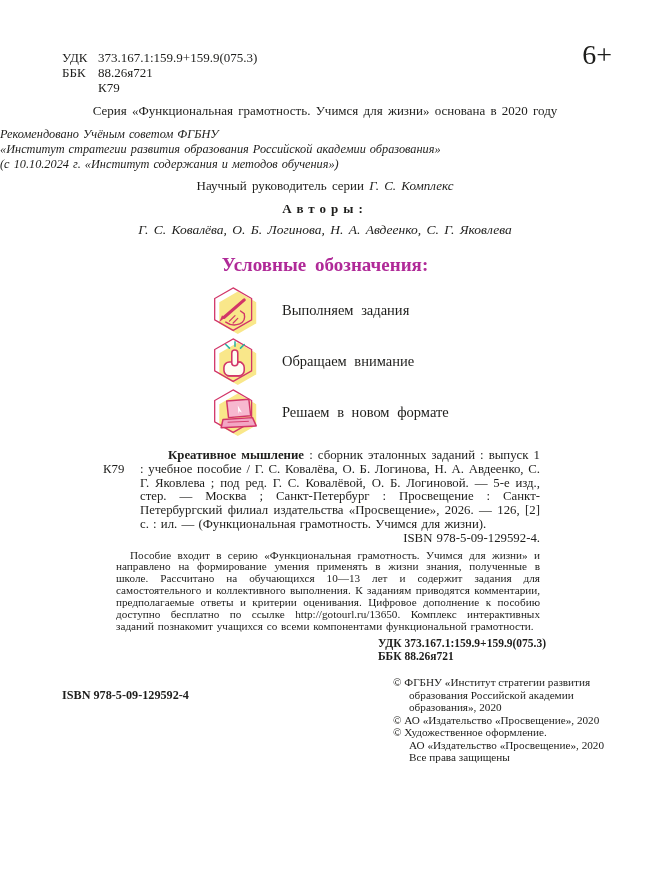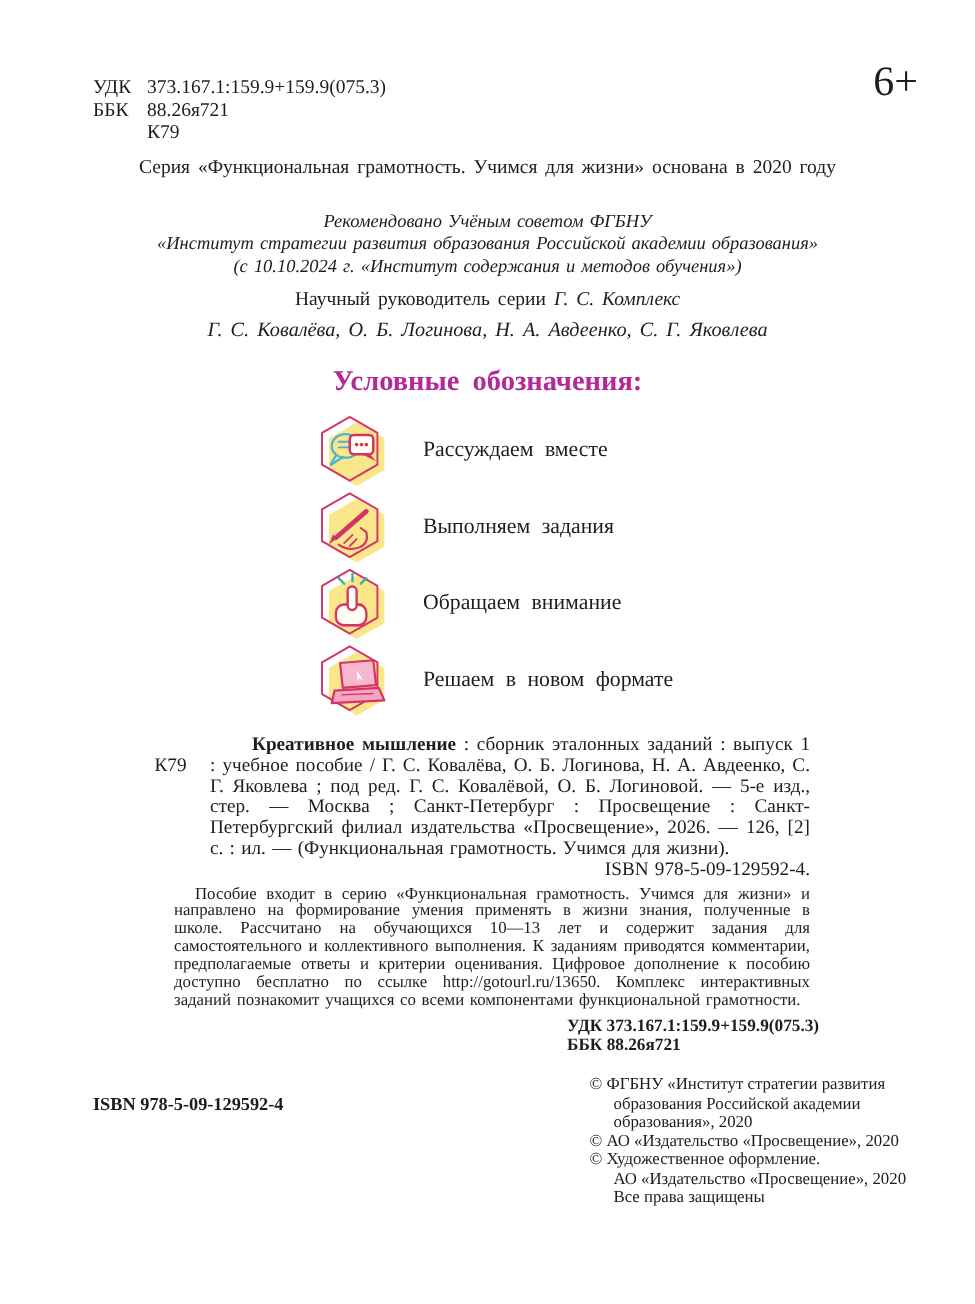--- a/index.html
+++ b/index.html
@@ -22,21 +22,21 @@
     overflow:hidden;
   }
   
   .codes-top{margin-left:62px;font-size:13px;line-height:15px;}
   .codes-top .row{white-space:nowrap;}
   .codes-top .lbl{display:inline-block;width:36px;}
   .codes-top .k79{margin-left:36px;}
   .age-badge{position:absolute;top:40px;right:38px;font-size:28px;line-height:30px;}
   
   .series{margin-top:8px;text-align:center;font-size:13px;word-spacing:2px;white-space:nowrap;}
-  .recommend{margin-top:21px;text-align:center;font-style:italic;font-size:12.3px;line-height:15px;word-spacing:1px;}
+  .recommend{margin-top:8px;text-align:left;font-style:italic;font-size:12.3px;line-height:15px;word-spacing:1px;}
   .recommend div{white-space:nowrap;}
   .supervisor{margin-top:6px;text-align:center;font-size:13px;word-spacing:2px;}
   .supervisor .name{font-style:italic;}
   .authors-heading{margin-top:7px;text-align:center;font-weight:bold;font-size:13px;letter-spacing:5px;}
   .authors-names{margin-top:5px;text-align:center;font-style:italic;font-size:13.5px;word-spacing:2px;white-space:nowrap;}
   
   .legend-title{margin:16px 0 0;text-align:center;font-size:19px;font-weight:bold;color:var(--magenta);word-spacing:4px;}
   .legend{margin-top:9px;margin-left:208px;}
   .legend-row{display:flex;align-items:center;height:51px;}
   .legend-icon{width:54px;height:48px;flex:none;}
@@ -77,44 +77,27 @@
     <div>Рекомендовано Учёным советом ФГБНУ</div>
     <div>«Институт стратегии развития образования Российской академии образования»</div>
     <div>(с 10.10.2024 г. «Институт содержания и методов обучения»)</div>
   </div>
 
   <div class="supervisor">
     <span>Научный руководитель серии</span>
     <span class="name">Г. С. Комплекс</span>
   </div>
 
+  <div class="authors-heading">Авторы:</div>
   <div class="authors-names">Г. С. Ковалёва, О. Б. Логинова, Н. А. Авдеенко, С. Г. Яковлева</div>
 
   <h2 class="legend-title">Условные обозначения:</h2>
 
   <div class="legend">
 
-    <div class="legend-row">
-      <svg class="legend-icon" viewBox="0 0 56 52">
-        <polygon points="31,5 51,16.5 51,39.5 31,51 11,39.5 11,16.5" fill="#f9e78a"></polygon>
-        <polygon points="26,1 46,12.5 46,35.5 26,47 6,35.5 6,12.5" fill="none" stroke="#d23568" stroke-width="1.4"></polygon>
-        <g stroke-linecap="round">
-          <ellipse cx="23" cy="22" rx="10" ry="8.5" fill="none" stroke="#48b5d8" stroke-width="1.6"></ellipse>
-          <path d="M16,29 L12,36 L21,30" fill="none" stroke="#48b5d8" stroke-width="1.6"></path>
-          <line x1="18" y1="19" x2="28" y2="19" stroke="#48b5d8" stroke-width="1.4"></line>
-          <line x1="18" y1="23" x2="26" y2="23" stroke="#48b5d8" stroke-width="1.4"></line>
-          <rect x="26" y="14" width="17" height="14" rx="3" fill="#fffdf2" stroke="#d23568" stroke-width="1.8"></rect>
-          <circle cx="31" cy="21" r="1.3" fill="#d23568"></circle>
-          <circle cx="34.5" cy="21" r="1.3" fill="#d23568"></circle>
-          <circle cx="38" cy="21" r="1.3" fill="#d23568"></circle>
-          <path d="M40,27 L45,33 L35,28 Z" fill="#d23568"></path>
-        </g>
-      </svg>
-      <span class="legend-label">Рассуждаем вместе</span>
-    </div>
 
     <div class="legend-row">
       <svg class="legend-icon" viewBox="0 0 56 52">
         <polygon points="31,5 51,16.5 51,39.5 31,51 11,39.5 11,16.5" fill="#f9e78a"></polygon>
         <polygon points="26,1 46,12.5 46,35.5 26,47 6,35.5 6,12.5" fill="none" stroke="#d23568" stroke-width="1.4"></polygon>
         <g stroke-linecap="round">
           <line x1="38" y1="14" x2="16" y2="33" stroke="#d23568" stroke-width="3.4"></line>
           <polygon points="11,38 16.5,33.5 14,30.5" fill="#d23568"></polygon>
           <path d="M18,38 Q25,43 33,40 Q40,37 38,29 L34,26" fill="none" stroke="#d23568" stroke-width="1.5"></path>
           <path d="M22,37 L28,31" fill="none" stroke="#d23568" stroke-width="1.3"></path>

